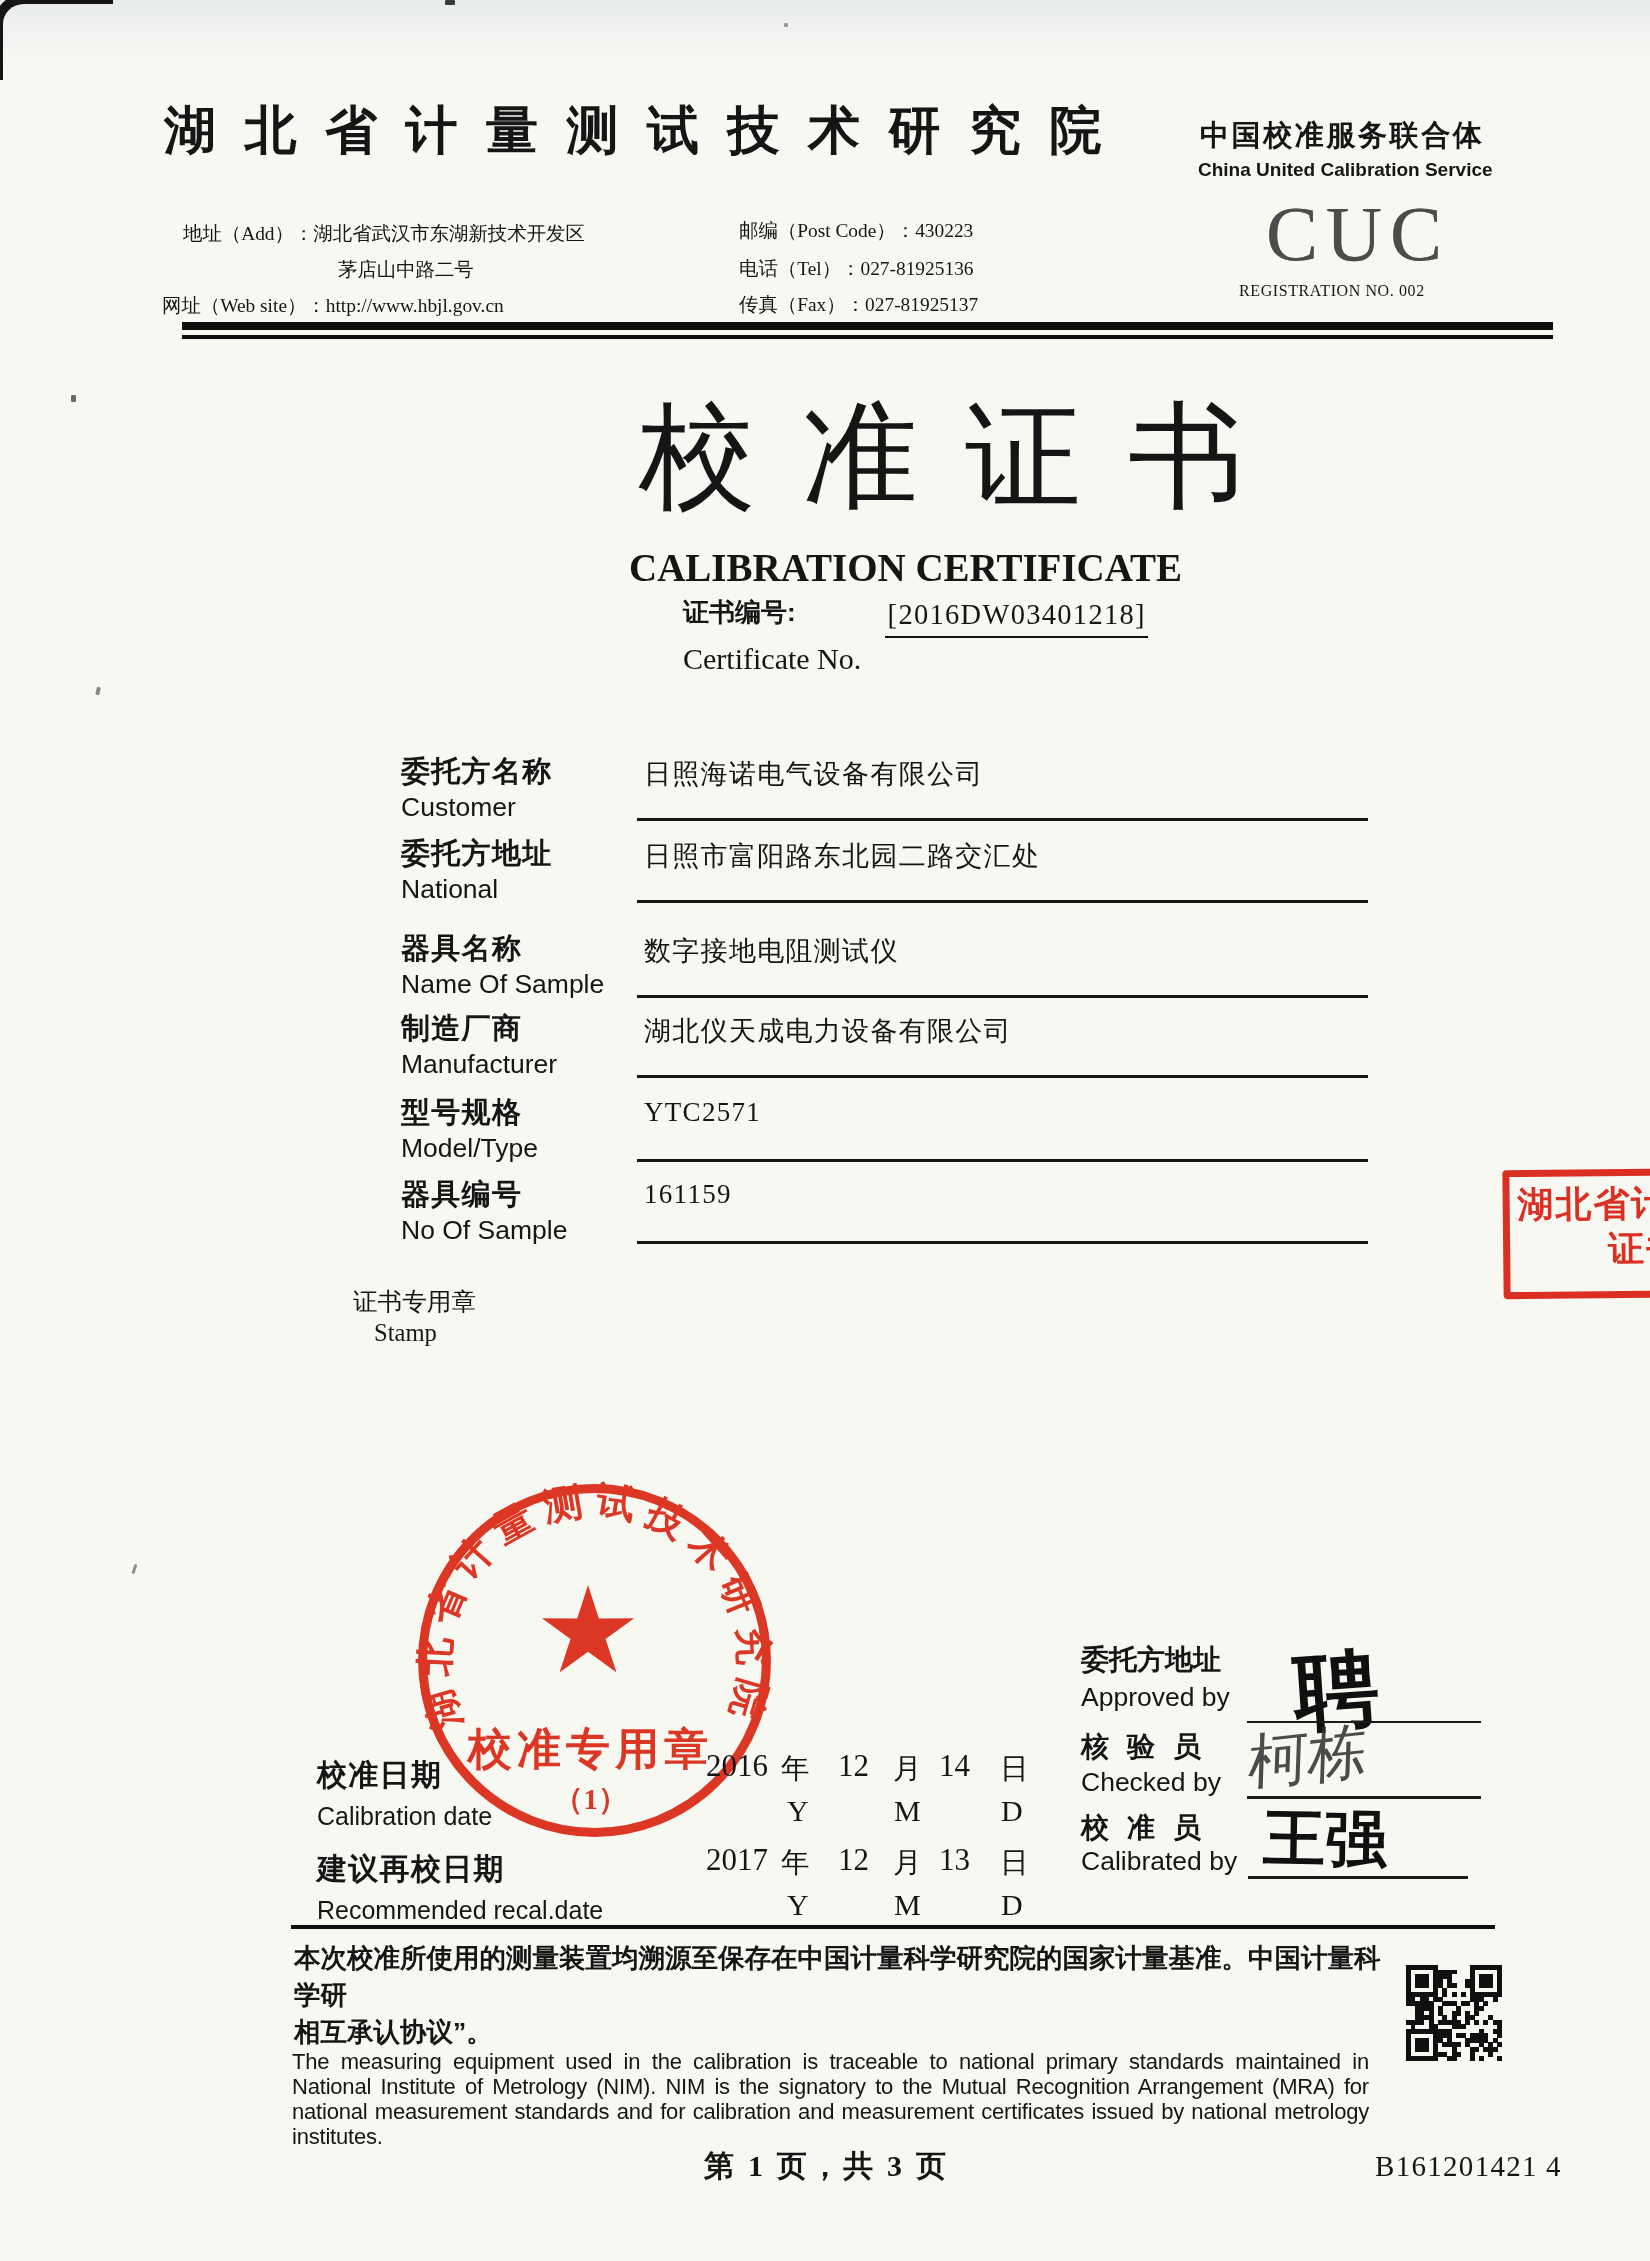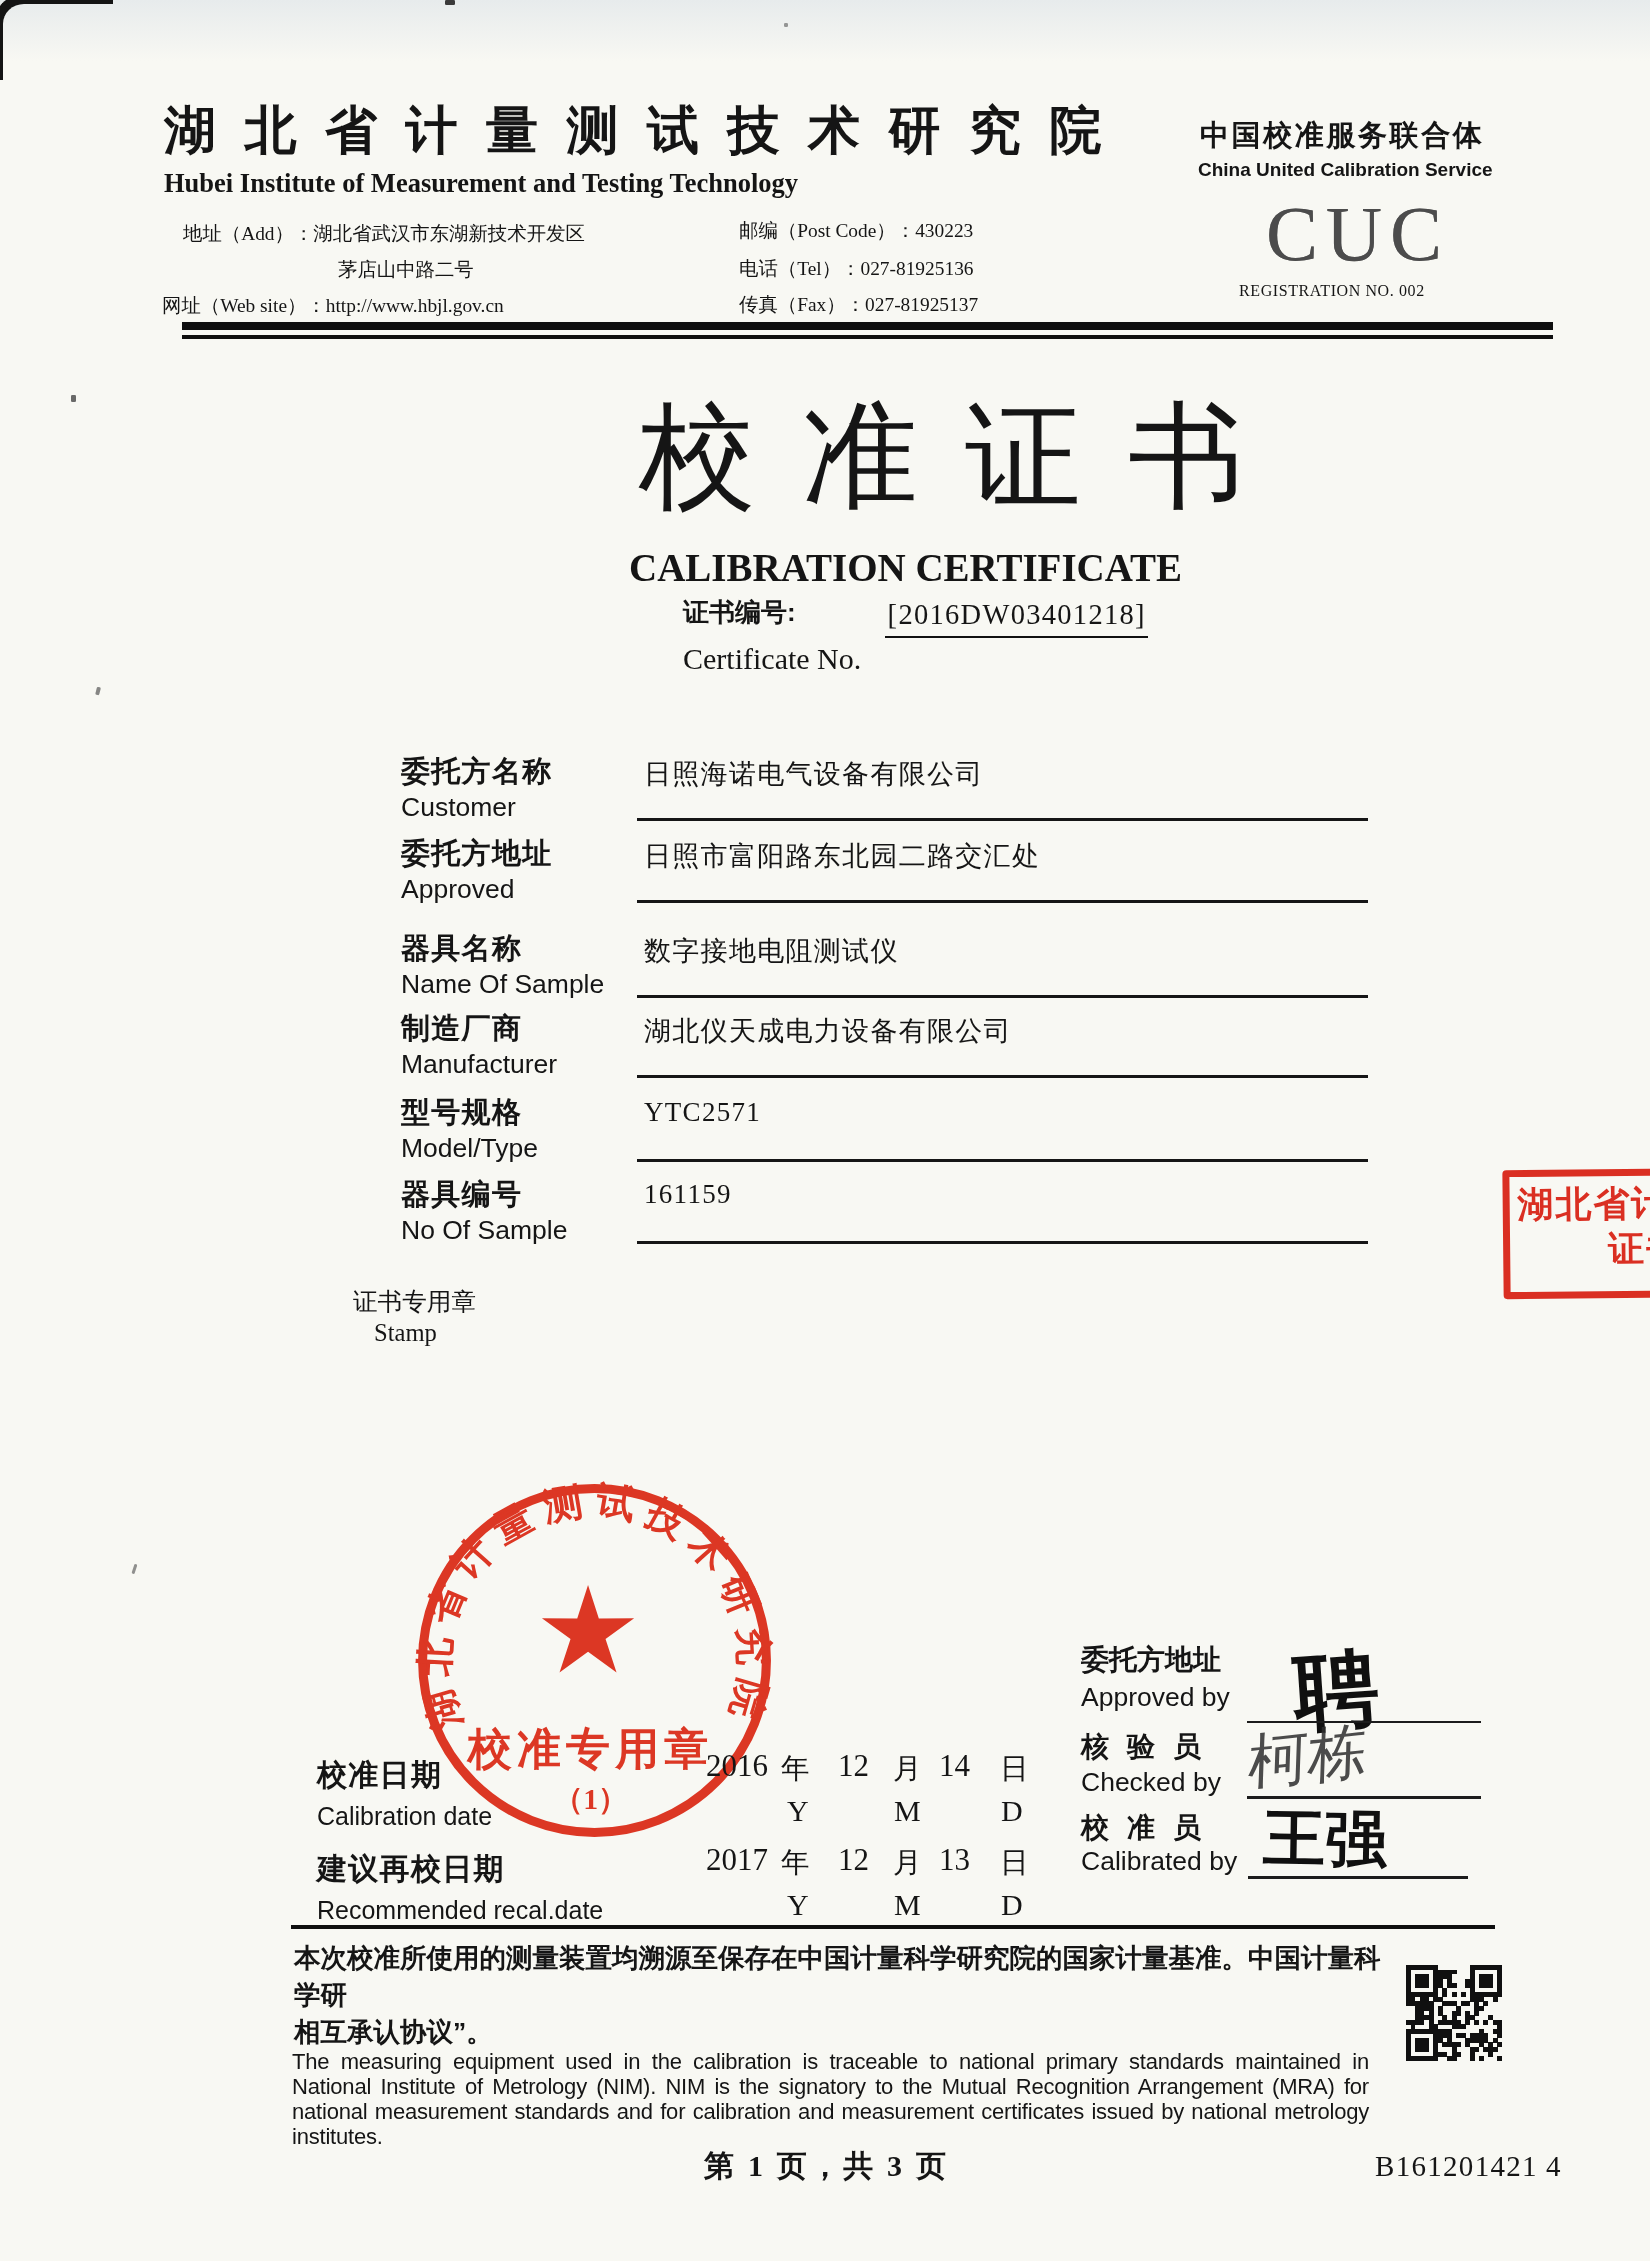--- a/index.html
+++ b/index.html
@@ -81,21 +81,20 @@
 
   <div class="abs scan-tint"></div>
   <div class="abs corner-artifact"></div>
   <div class="abs speck" style="left:445px;top:0;width:10.3px;height:4.5px"></div>
   <div class="abs speck" style="left:784px;top:23px;width:3.9px;height:3.9px;opacity:.5"></div>
   <div class="abs speck" style="left:71px;top:395px;width:5.2px;height:6.5px;opacity:.75"></div>
   <div class="abs speck" style="left:96px;top:687px;width:3.9px;height:8.4px;transform:rotate(14deg);opacity:.6"></div>
   <div class="abs speck" style="left:133px;top:1564px;width:3.2px;height:9.7px;transform:rotate(18deg);opacity:.55"></div>
 
   <div class="abs inst-cn nowrap">湖北省计量测试技术研究院</div>
-  <div class="abs inst-en nowrap">Hubei Institute of Measurement and Testing Technology</div>
 
   <div class="abs addr nowrap" style="left:183px;top:220px">地址（Add）：湖北省武汉市东湖新技术开发区</div>
   <div class="abs addr nowrap" style="left:338px;top:256px">茅店山中路二号</div>
   <div class="abs addr nowrap" style="left:162px;top:292px">网址（Web site）：http://www.hbjl.gov.cn</div>
   <div class="abs addr nowrap" style="left:739px;top:217px">邮编（Post Code）：430223</div>
   <div class="abs addr nowrap" style="left:739px;top:255px">电话（Tel）：027-81925136</div>
   <div class="abs addr nowrap" style="left:739px;top:291px">传真（Fax）：027-81925137</div>
 
   <div class="abs cuc-cn hei nowrap">中国校准服务联合体</div>
   <div class="abs cuc-en hei nowrap">China United Calibration Service</div>
@@ -113,21 +112,21 @@
   <div class="abs certno-val nowrap">[2016DW03401218]</div>
 
   <div class="abs frow" style="top:752px">
     <div class="f-cn hei nowrap">委托方名称</div>
     <div class="f-en hei nowrap">Customer</div>
     <div class="f-val nowrap">日照海诺电气设备有限公司</div>
     <div class="f-line"></div>
   </div>
   <div class="abs frow" style="top:834px">
     <div class="f-cn hei nowrap">委托方地址</div>
-    <div class="f-en hei nowrap">Approved</div>
+    <div class="f-en hei nowrap">National</div>
     <div class="f-val nowrap">日照市富阳路东北园二路交汇处</div>
     <div class="f-line"></div>
   </div>
   <div class="abs frow" style="top:929px">
     <div class="f-cn hei nowrap">器具名称</div>
     <div class="f-en hei nowrap">Name Of Sample</div>
     <div class="f-val nowrap">数字接地电阻测试仪</div>
     <div class="f-line"></div>
   </div>
   <div class="abs frow" style="top:1009px">

